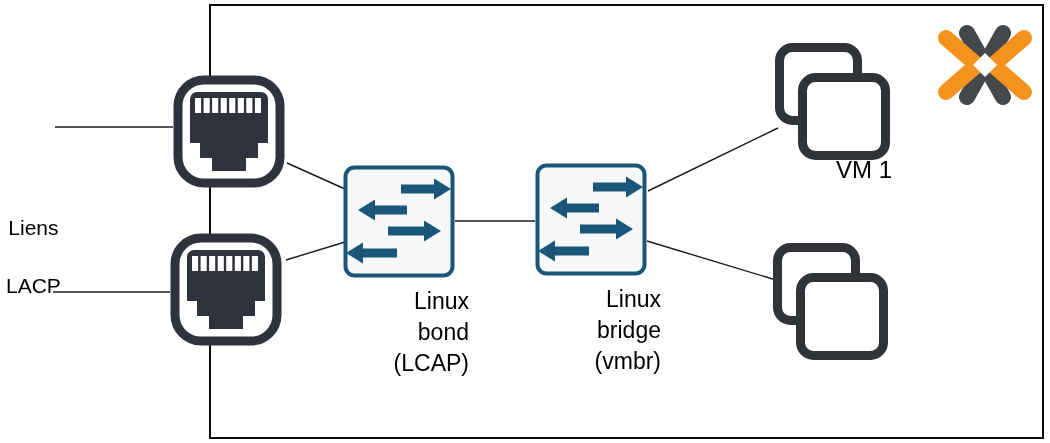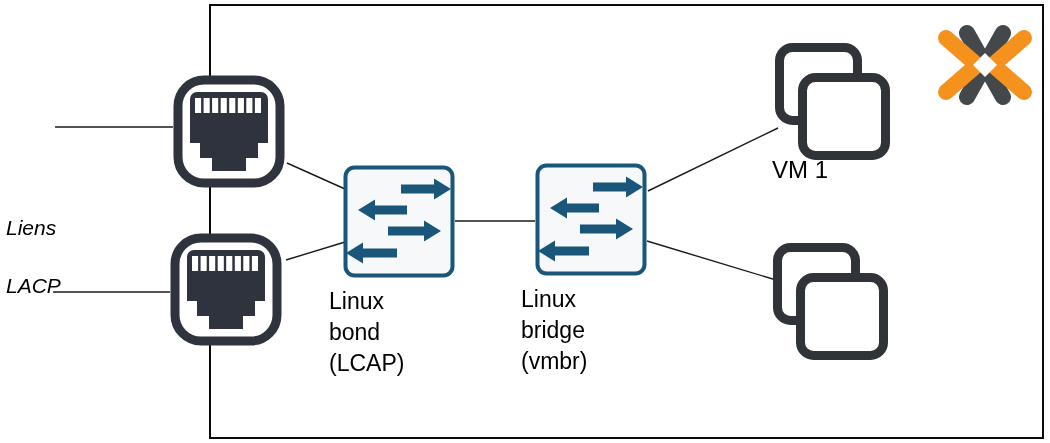--- a/index.html
+++ b/index.html
@@ -15,22 +15,22 @@
   html,body{margin:0;padding:0;background:#ffffff;}
   .canvas{
     position:relative;width:1050px;height:443px;background:#ffffff;overflow:hidden;
     font-family:"Liberation Sans", sans-serif;color:var(--text);
   }
   .abs{position:absolute;}
   svg{display:block;}
   .wires{position:absolute;left:0;top:0;}
   .wire{stroke:var(--line);stroke-width:1.4;fill:none;}
   .boundary{stroke:#0b0b0b;stroke-width:2;fill:none;}
-  .label{position:absolute;white-space:pre-line;line-height:31px;text-align:left;}
-  .label-liens{left:6px;top:184px;text-align:left;font-size:21px;line-height:29px;font-style:italic;}
+  .label{position:absolute;white-space:pre-line;line-height:31px;text-align:right;}
+  .label-liens{left:6px;top:184px;text-align:center;font-size:21px;line-height:29px;}
   .label-bond{left:329px;top:286px;width:140px;font-size:23px;}
   .label-bridge{left:521px;top:284px;width:140px;font-size:23px;}
   .label-vm1{left:772px;top:157px;width:120px;font-size:24px;line-height:26px;}
   .label-vm2{left:770px;top:362px;width:120px;font-size:24px;line-height:26px;}
   .port-stroke{fill:#ffffff;stroke:var(--port-dark);stroke-width:9;}
   .port-body{fill:var(--port-dark);}
   .port-tooth{fill:#ffffff;}
   .switch-box{fill:var(--switch-fill);stroke:var(--switch-teal);stroke-width:4;}
   .switch-arrow{fill:var(--switch-teal);}
   .vm-frame{fill:#ffffff;stroke:var(--vm-dark);stroke-width:9;}

